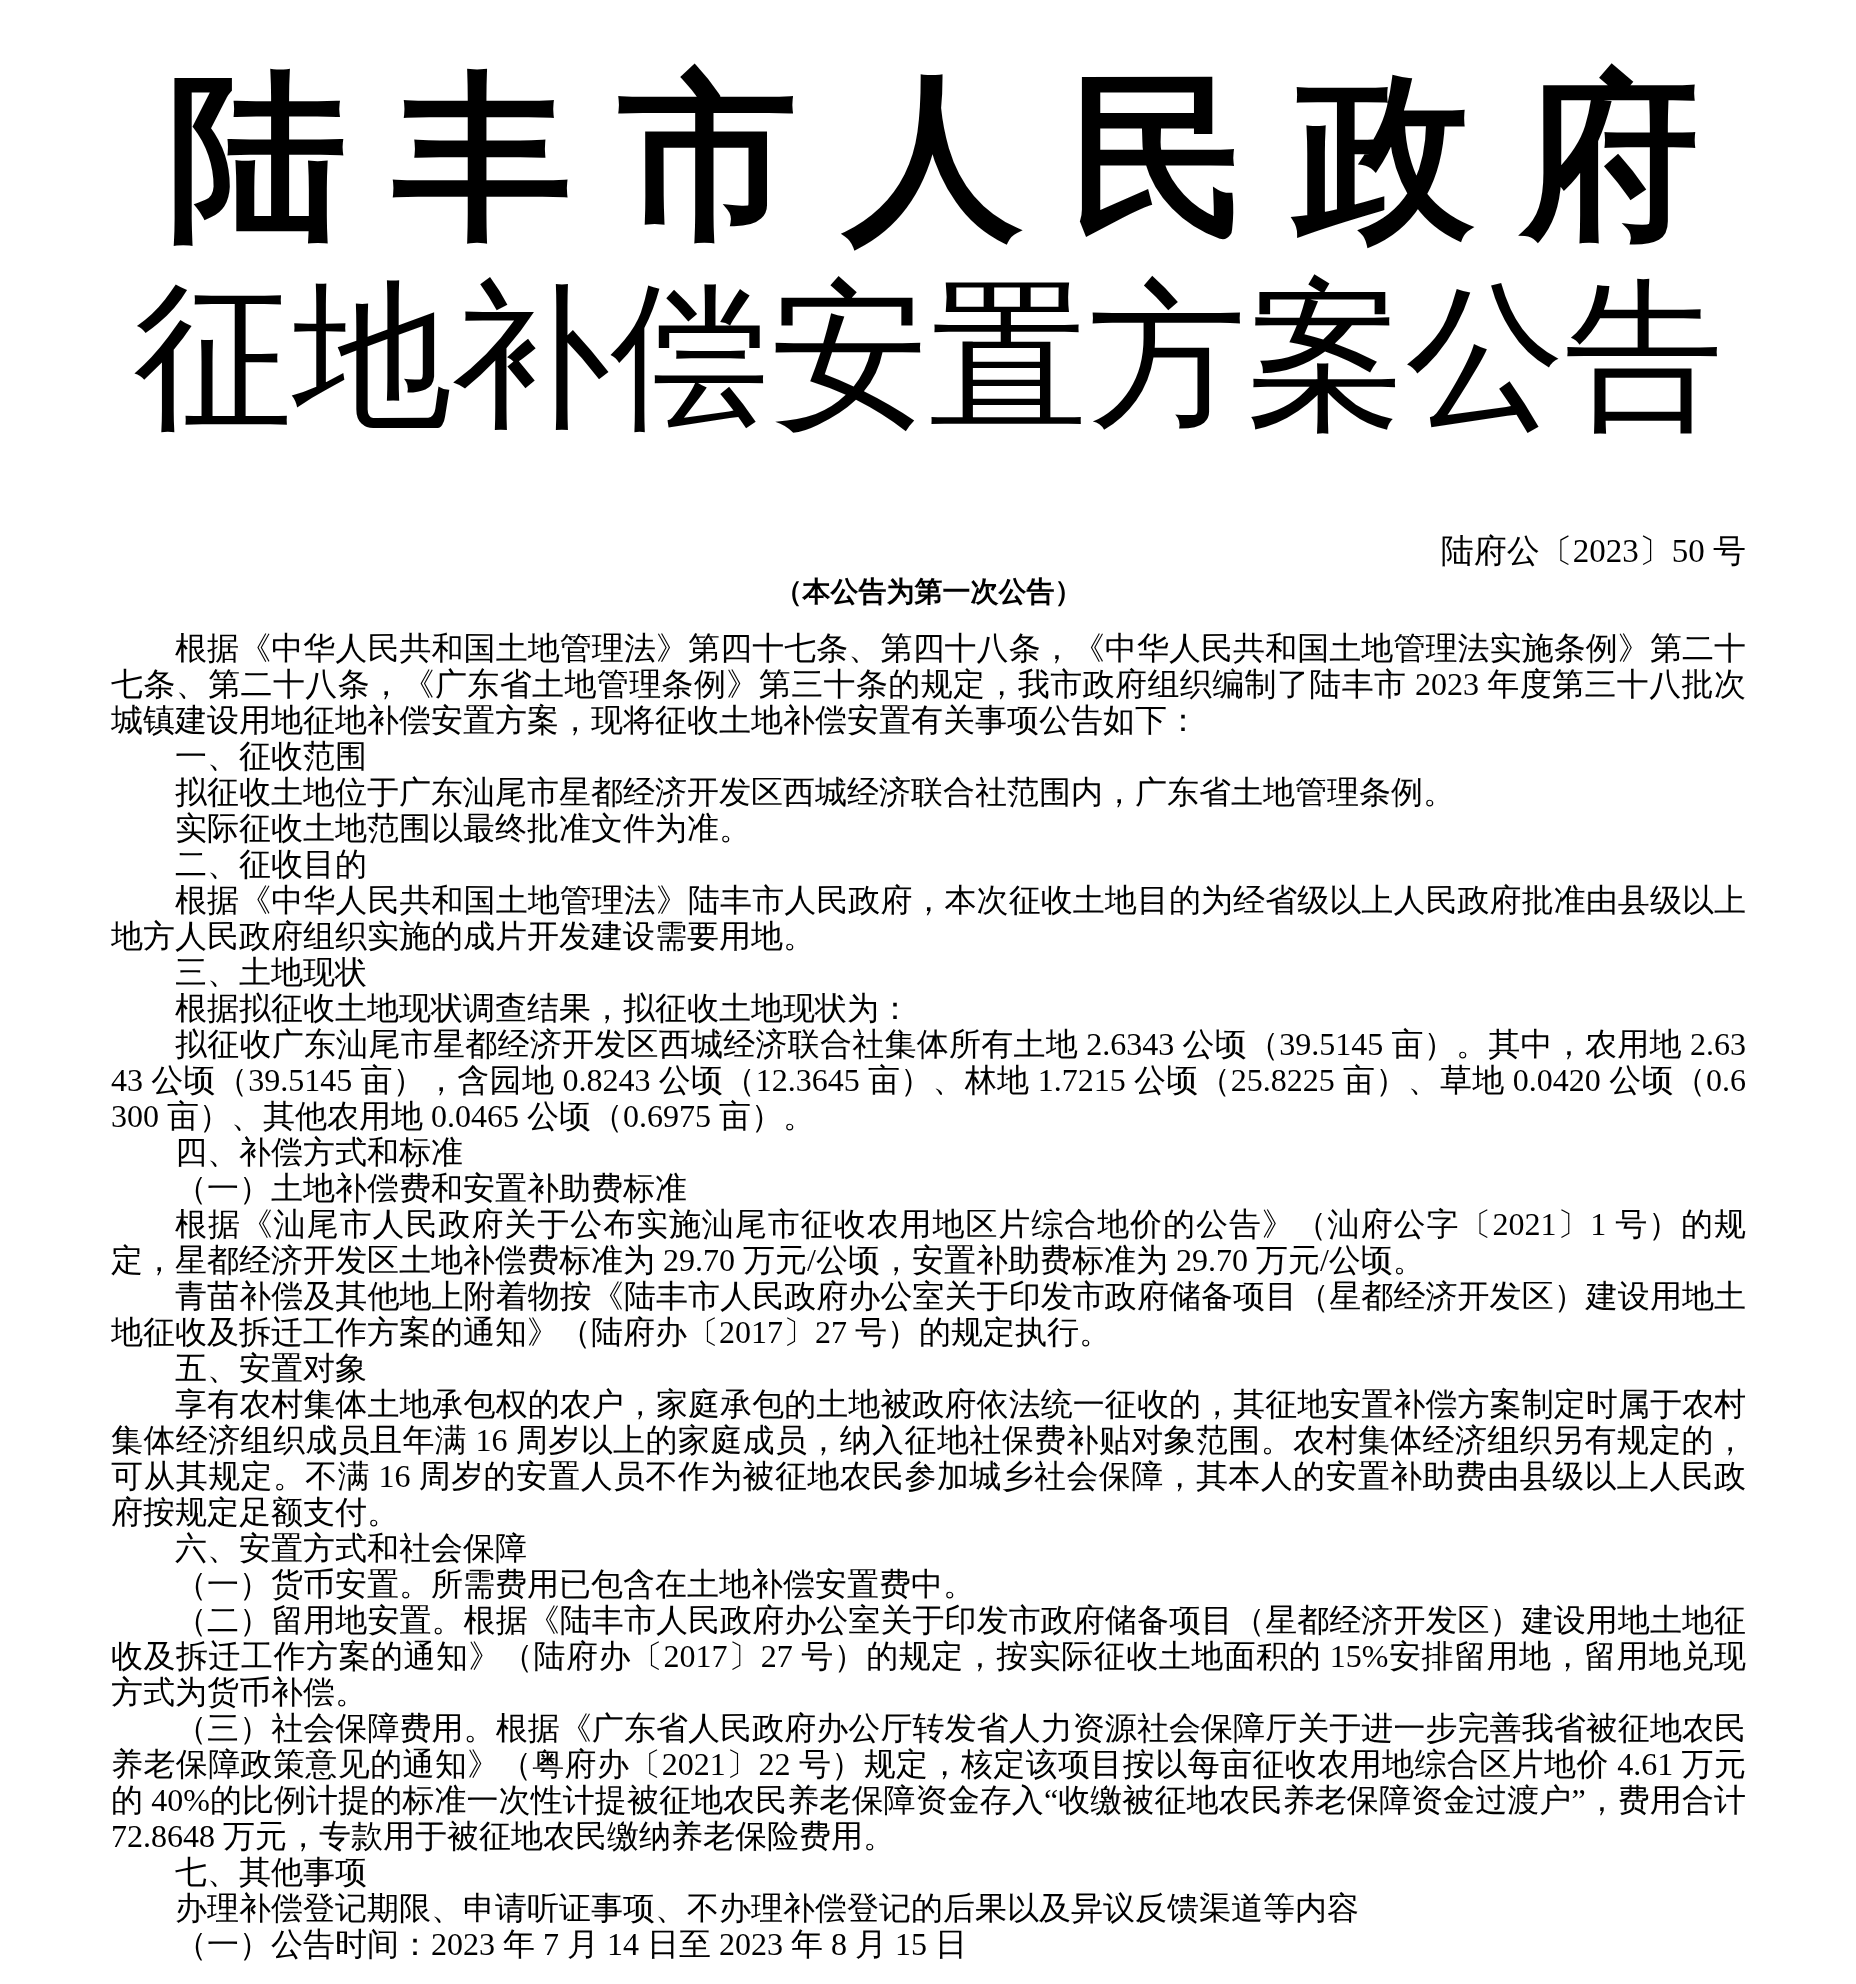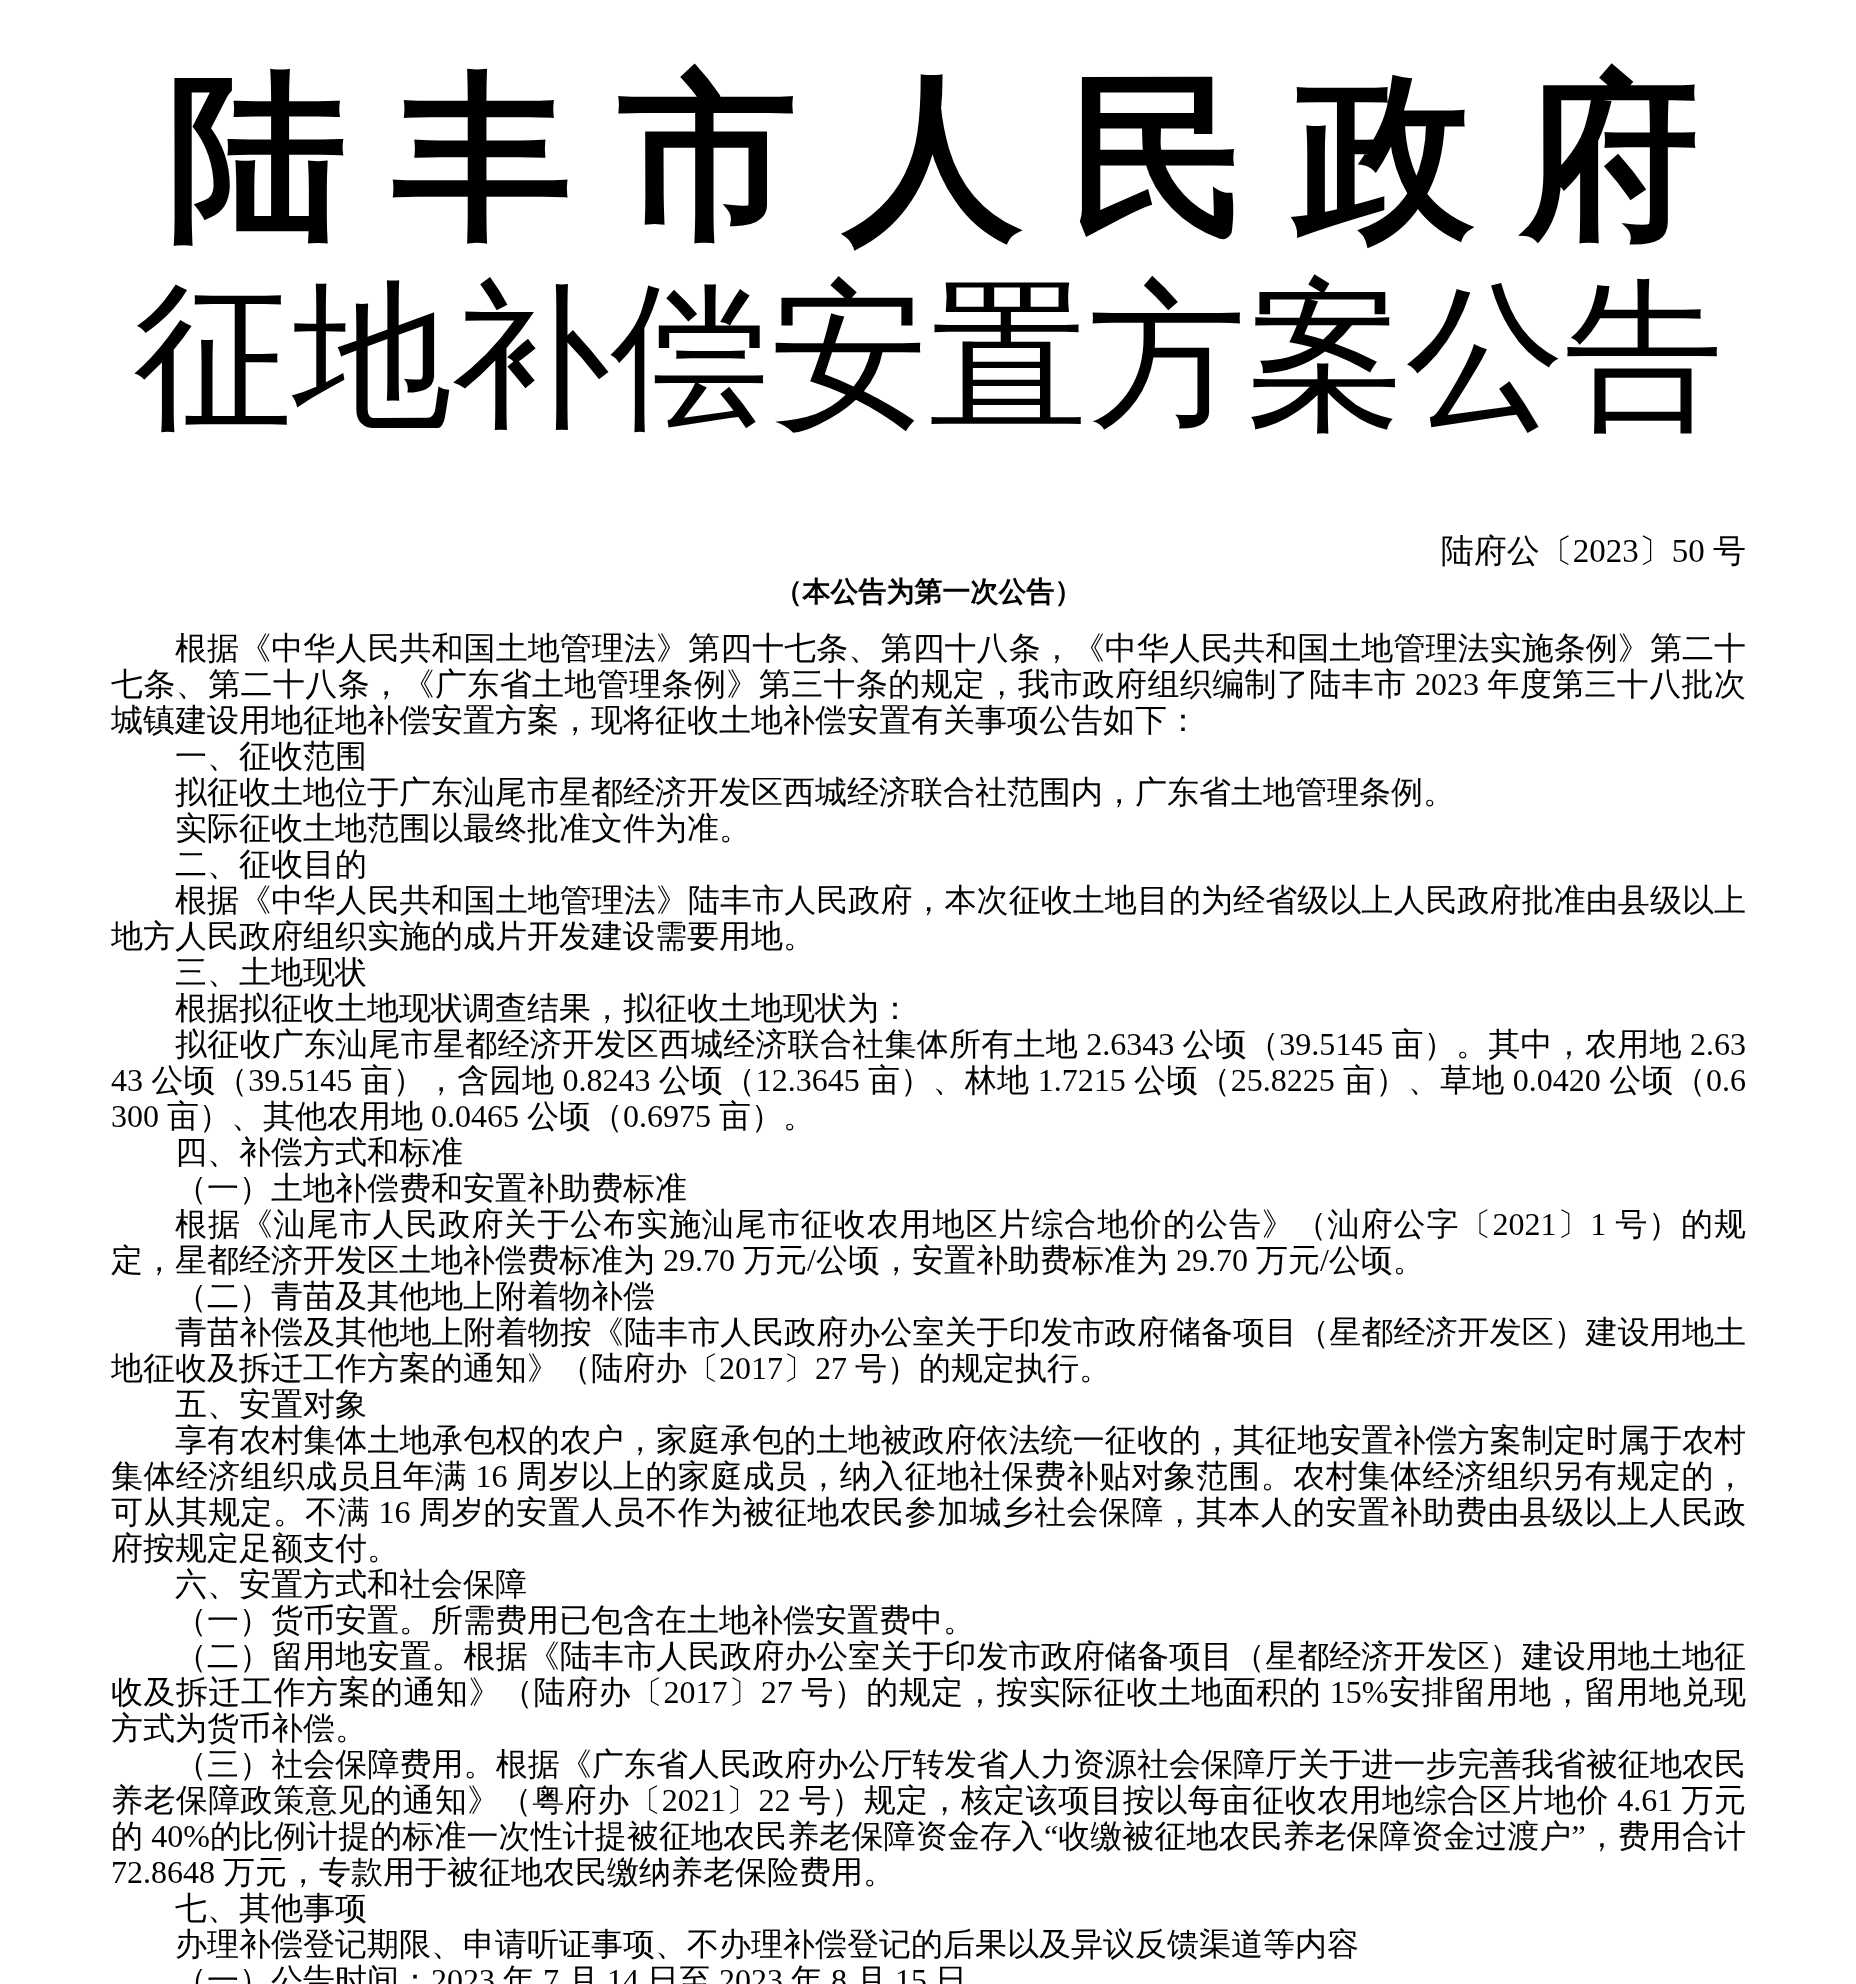--- a/index.html
+++ b/index.html
@@ -84,21 +84,20 @@
     <p>拟征收土地位于广东汕尾市星都经济开发区西城经济联合社范围内，广东省土地管理条例。</p>
     <p>实际征收土地范围以最终批准文件为准。</p>
     <p>二、征收目的</p>
     <p>根据《中华人民共和国土地管理法》陆丰市人民政府，本次征收土地目的为经省级以上人民政府批准由县级以上地方人民政府组织实施的成片开发建设需要用地。</p>
     <p>三、土地现状</p>
     <p>根据拟征收土地现状调查结果，拟征收土地现状为：</p>
     <p>拟征收广东汕尾市星都经济开发区西城经济联合社集体所有土地 2.6343 公顷（39.5145 亩）。其中，农用地 2.6343 公顷（39.5145 亩），含园地 0.8243 公顷（12.3645 亩）、林地 1.7215 公顷（25.8225 亩）、草地 0.0420 公顷（0.6300 亩）、其他农用地 0.0465 公顷（0.6975 亩）。</p>
     <p>四、补偿方式和标准</p>
     <p>（一）土地补偿费和安置补助费标准</p>
     <p>根据《汕尾市人民政府关于公布实施汕尾市征收农用地区片综合地价的公告》（汕府公字〔2021〕1 号）的规定，星都经济开发区土地补偿费标准为 29.70 万元/公顷，安置补助费标准为 29.70 万元/公顷。</p>
-    <p>（二）青苗及其他地上附着物补偿</p>
     <p>青苗补偿及其他地上附着物按《陆丰市人民政府办公室关于印发市政府储备项目（星都经济开发区）建设用地土地征收及拆迁工作方案的通知》（陆府办〔2017〕27 号）的规定执行。</p>
     <p>五、安置对象</p>
     <p>享有农村集体土地承包权的农户，家庭承包的土地被政府依法统一征收的，其征地安置补偿方案制定时属于农村集体经济组织成员且年满 16 周岁以上的家庭成员，纳入征地社保费补贴对象范围。农村集体经济组织另有规定的，可从其规定。不满 16 周岁的安置人员不作为被征地农民参加城乡社会保障，其本人的安置补助费由县级以上人民政府按规定足额支付。</p>
     <p>六、安置方式和社会保障</p>
     <p>（一）货币安置。所需费用已包含在土地补偿安置费中。</p>
     <p>（二）留用地安置。根据《陆丰市人民政府办公室关于印发市政府储备项目（星都经济开发区）建设用地土地征收及拆迁工作方案的通知》（陆府办〔2017〕27 号）的规定，按实际征收土地面积的 15%安排留用地，留用地兑现方式为货币补偿。</p>
     <p>（三）社会保障费用。根据《广东省人民政府办公厅转发省人力资源社会保障厅关于进一步完善我省被征地农民养老保障政策意见的通知》（粤府办〔2021〕22 号）规定，核定该项目按以每亩征收农用地综合区片地价 4.61 万元的 40%的比例计提的标准一次性计提被征地农民养老保障资金存入“收缴被征地农民养老保障资金过渡户”，费用合计 72.8648 万元，专款用于被征地农民缴纳养老保险费用。</p>
     <p>七、其他事项</p>
     <p>办理补偿登记期限、申请听证事项、不办理补偿登记的后果以及异议反馈渠道等内容</p>
     <p>（一）公告时间：2023 年 7 月 14 日至 2023 年 8 月 15 日</p>

